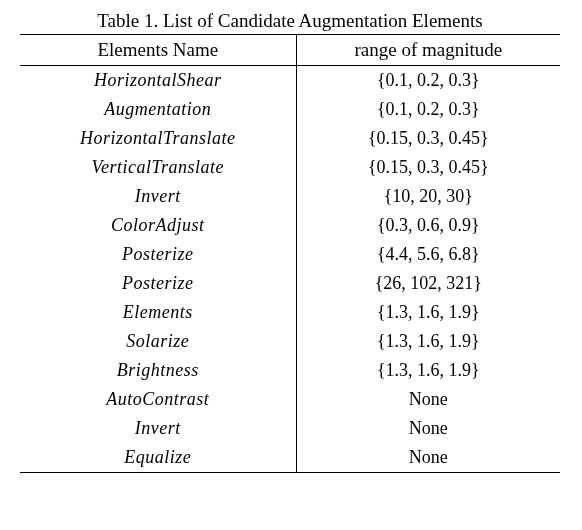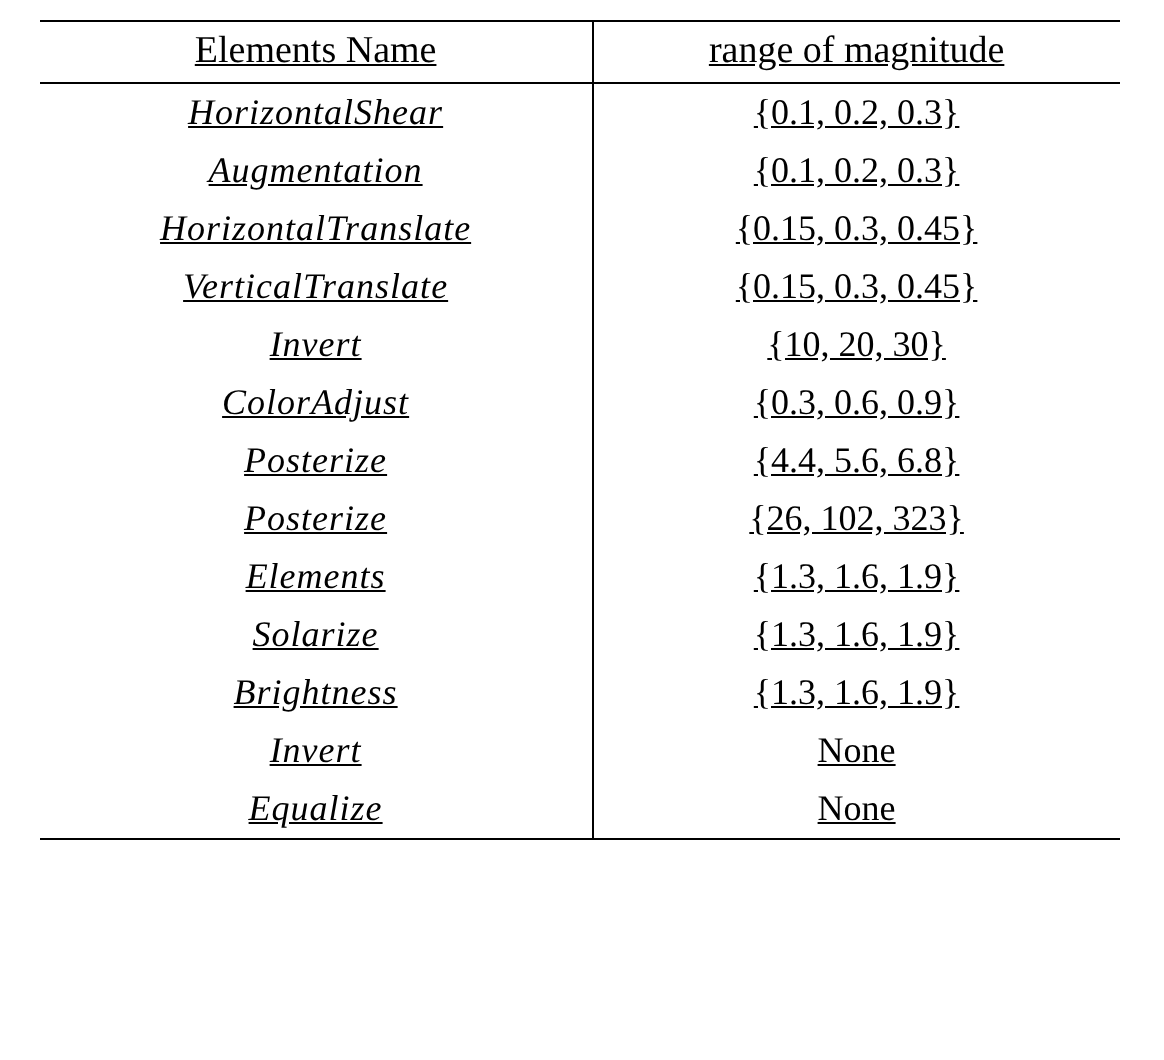--- a/index.html
+++ b/index.html
@@ -19,21 +19,20 @@
       margin-bottom: 2px;
     }
     table {
       border-collapse: collapse;
       width: 100%;
     }
     th, td {
       padding: 4px 10px;
       text-align: center;
       font-weight: normal;
-      text-decoration: underline;
     }
     thead th {
       border-top: 1.5px solid #000;
       border-bottom: 1px solid #000;
       font-size: 19px;
     }
     tbody tr:last-child td {
       border-bottom: 1.5px solid #000;
     }
     .vline {
@@ -41,20 +40,21 @@
     }
     .mathit {
       font-style: italic;
       letter-spacing: 0.5px;
     }
   </style>
 </head>
 <body>
 
 <div class="table-wrapper">
+  <div class="caption">Table 1. List of Candidate Augmentation Elements</div>
   <table>
     <thead>
       <tr>
         <th class="vline">Elements Name</th>
         <th>range of magnitude</th>
       </tr>
     </thead>
     <tbody id="table-body">
     <tr>
           <td class="vline"><span class="mathit">HorizontalShear</span></td>
@@ -79,35 +79,39 @@
         <tr>
           <td class="vline"><span class="mathit">ColorAdjust</span></td>
           <td>{0.3, 0.6, 0.9}</td>
         </tr>
         <tr>
           <td class="vline"><span class="mathit">Posterize</span></td>
           <td>{4.4, 5.6, 6.8}</td>
         </tr>
         <tr>
           <td class="vline"><span class="mathit">Posterize</span></td>
-          <td>{26, 102, 323}</td>
+          <td>{26, 102, 321}</td>
         </tr>
         <tr>
           <td class="vline"><span class="mathit">Elements</span></td>
           <td>{1.3, 1.6, 1.9}</td>
         </tr>
         <tr>
           <td class="vline"><span class="mathit">Solarize</span></td>
           <td>{1.3, 1.6, 1.9}</td>
         </tr>
         <tr>
           <td class="vline"><span class="mathit">Brightness</span></td>
           <td>{1.3, 1.6, 1.9}</td>
         </tr>
         <tr>
+          <td class="vline"><span class="mathit">AutoContrast</span></td>
+          <td>None</td>
+        </tr>
+        <tr>
           <td class="vline"><span class="mathit">Invert</span></td>
           <td>None</td>
         </tr>
         <tr>
           <td class="vline"><span class="mathit">Equalize</span></td>
           <td>None</td>
         </tr>
       </tbody>
   </table>
 </div>

